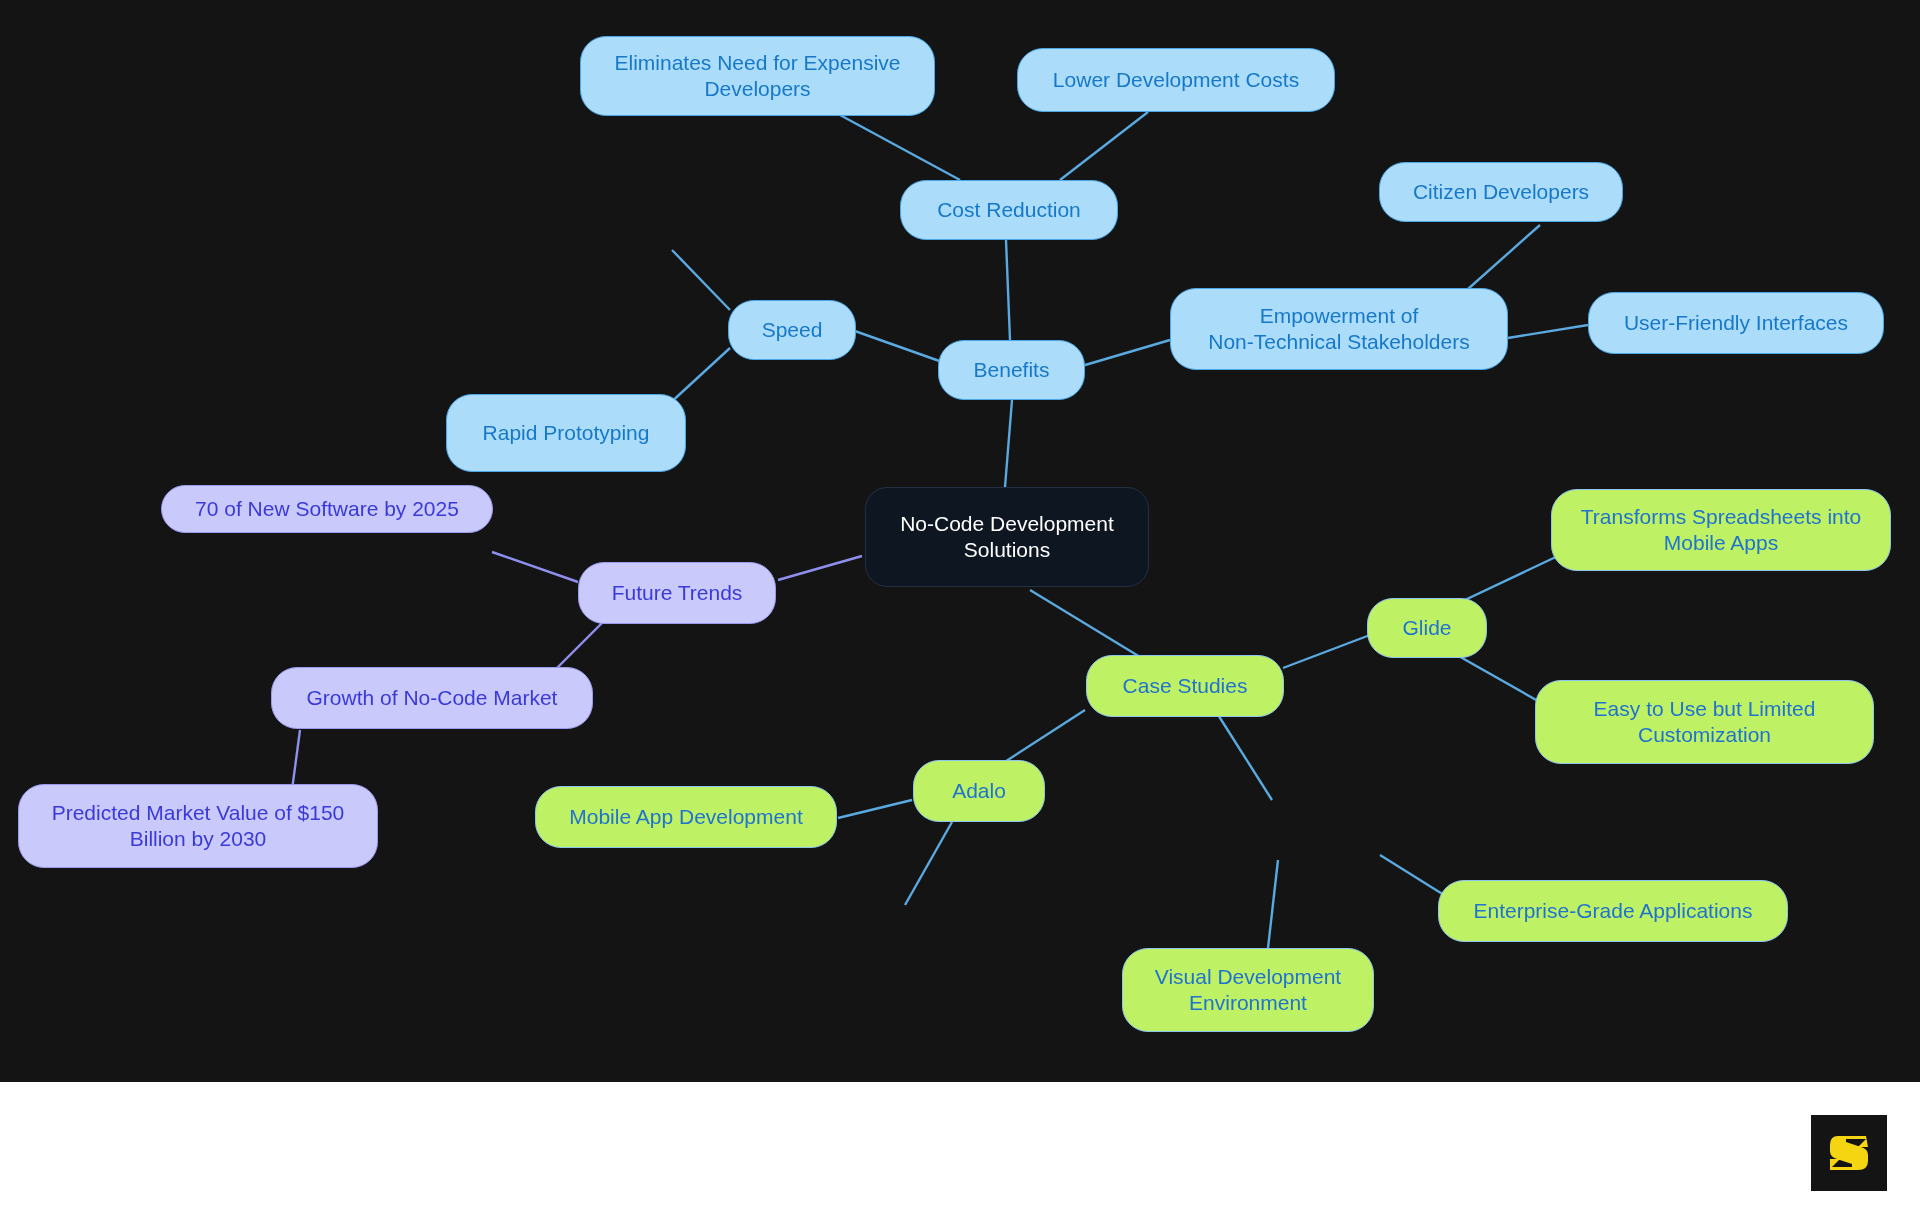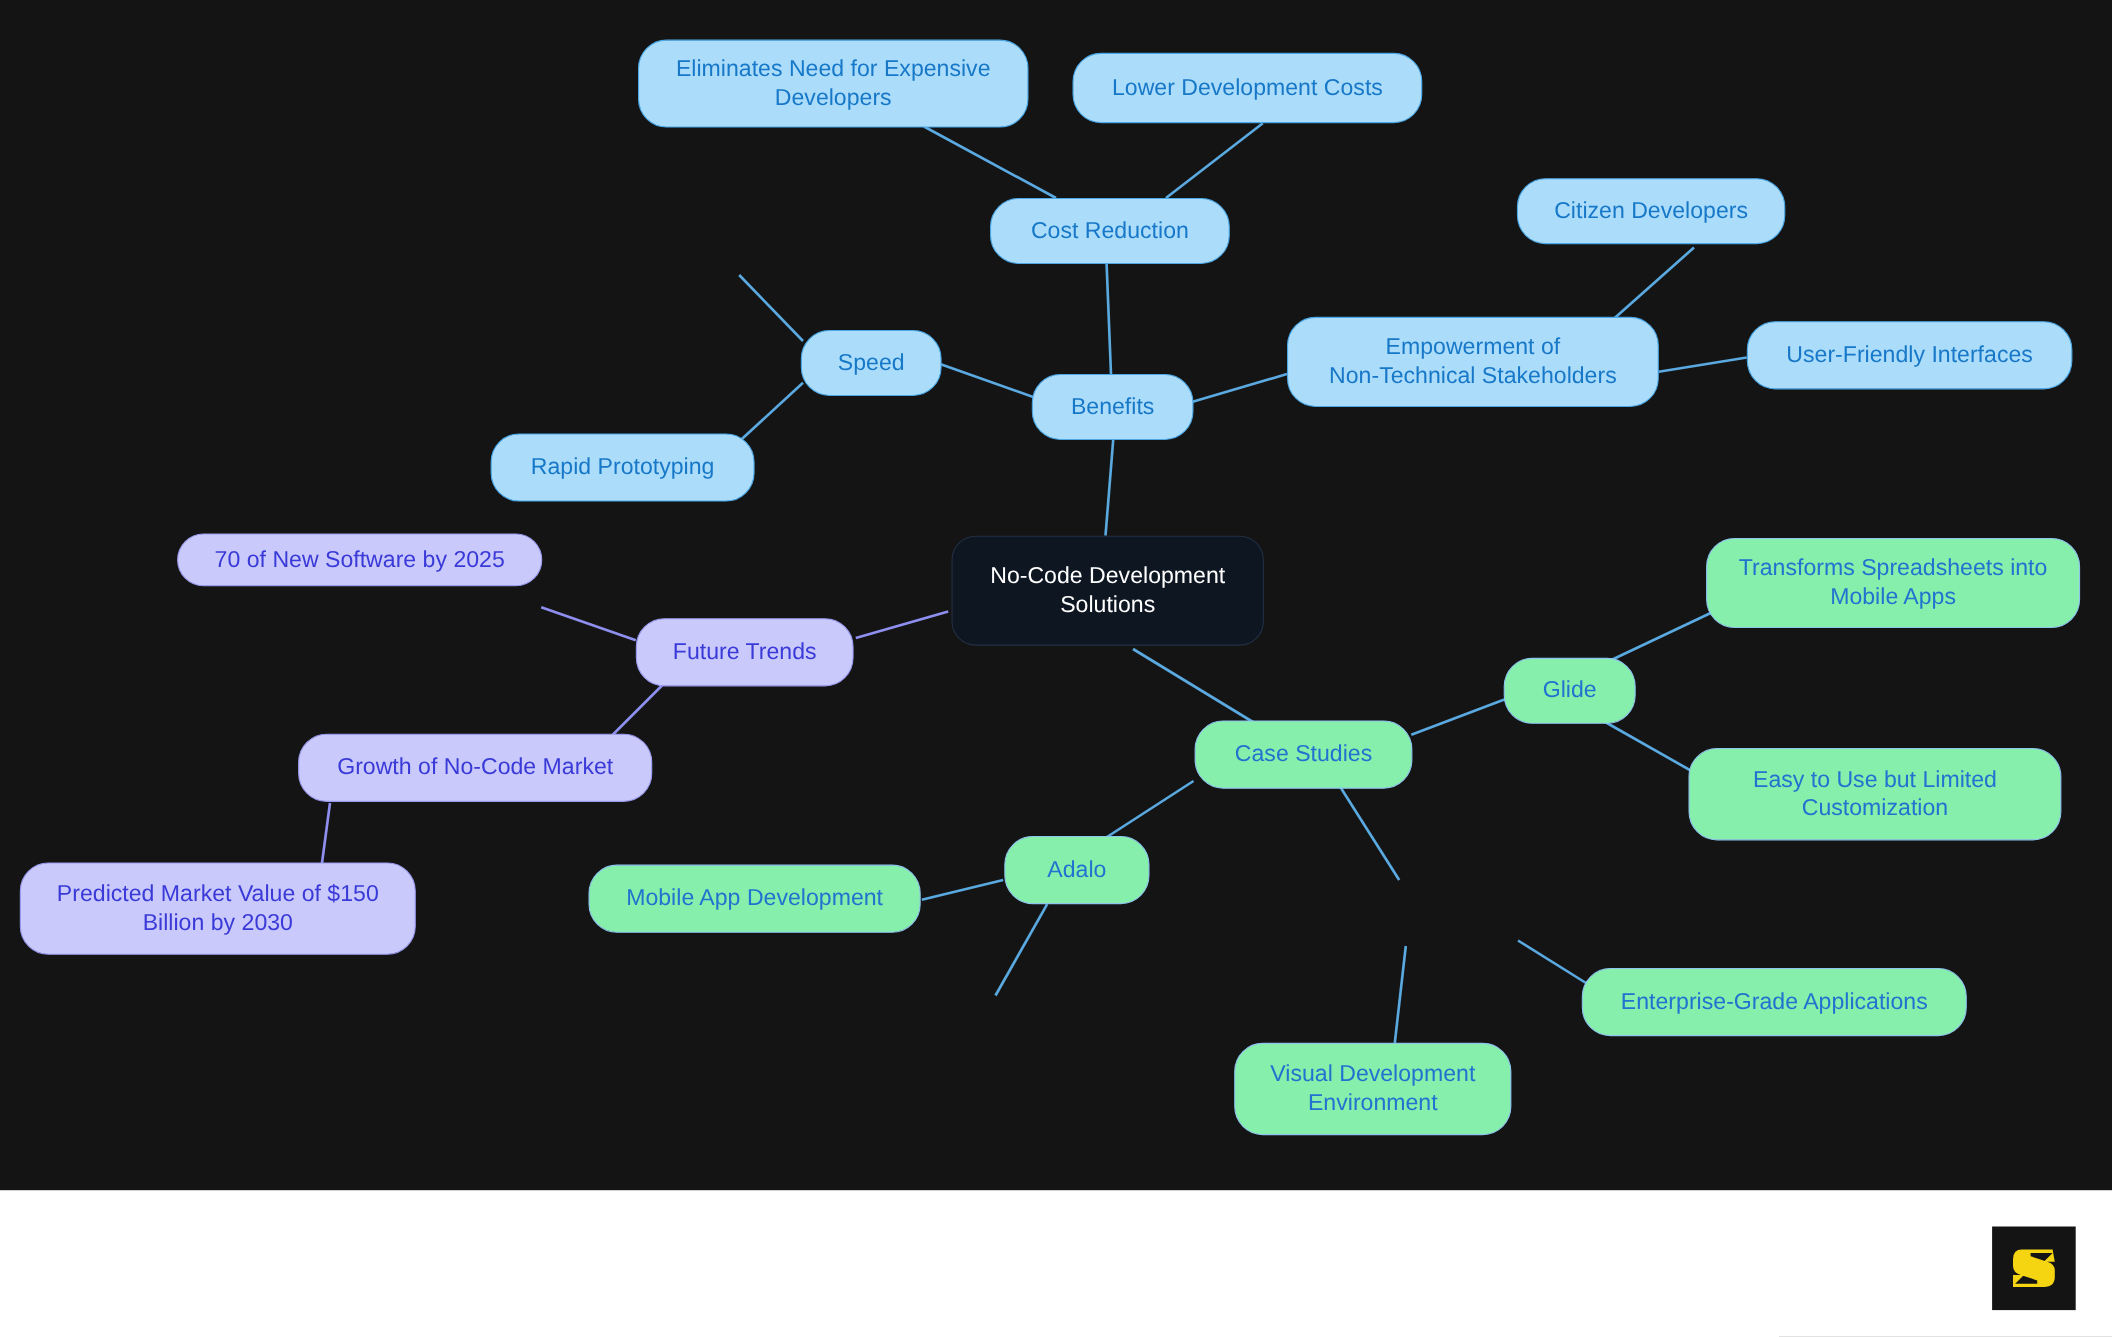--- a/index.html
+++ b/index.html
@@ -56,21 +56,21 @@
     font-size: 21px;
     border-radius: 22px;
   }
   .n-blue-dark {
     background: #abddfb;
     border-color: #4aa8e8;
     color: #1878c8;
     font-size: 21px;
   }
   .n-blue-light {
-    background: #86efac;
+    background: #bef264;
     border-color: #8ec5ef;
     color: #2073cf;
     font-size: 21px;
   }
   .n-purple {
     background: #c9c9fb;
     border-color: #9a9af0;
     color: #3a3ad8;
     font-size: 21px;
   }
@@ -136,30 +136,30 @@
 
     <div class="node n-blue-dark" style="left:900px; top:180px; width:218px; height:60px;">
       <span>Cost Reduction</span>
     </div>
 
     <div class="node n-blue-dark" style="left:580px; top:36px; width:355px; height:80px;">
       <span>Eliminates Need for Expensive
 Developers</span>
     </div>
 
-    <div class="node n-blue-dark" style="left:975px; top:48px; width:318px; height:64px;">
+    <div class="node n-blue-dark" style="left:1017px; top:48px; width:318px; height:64px;">
       <span>Lower Development Costs</span>
     </div>
 
     <div class="node n-blue-dark" style="left:728px; top:300px; width:128px; height:60px;">
       <span>Speed</span>
     </div>
 
 
-    <div class="node n-blue-dark" style="left:446px; top:394px; width:240px; height:62px;">
+    <div class="node n-blue-dark" style="left:446px; top:394px; width:240px; height:78px;">
       <span>Rapid Prototyping</span>
     </div>
 
     <div class="node n-blue-dark" style="left:1170px; top:288px; width:338px; height:82px;">
       <span>Empowerment of
 Non-Technical Stakeholders</span>
     </div>
 
     <div class="node n-blue-dark" style="left:1379px; top:162px; width:244px; height:60px;">
       <span>Citizen Developers</span>

